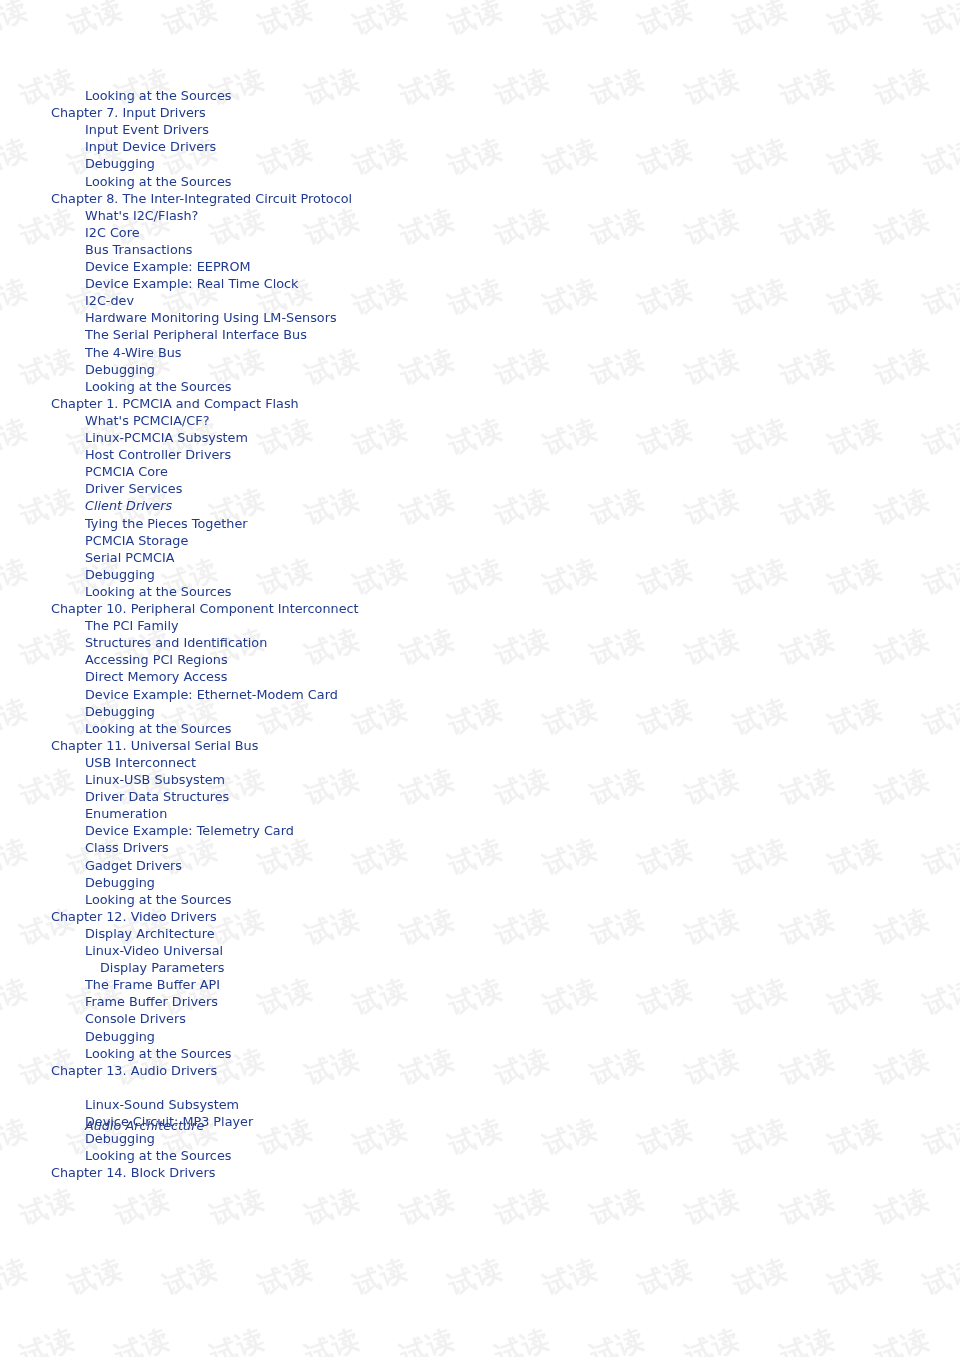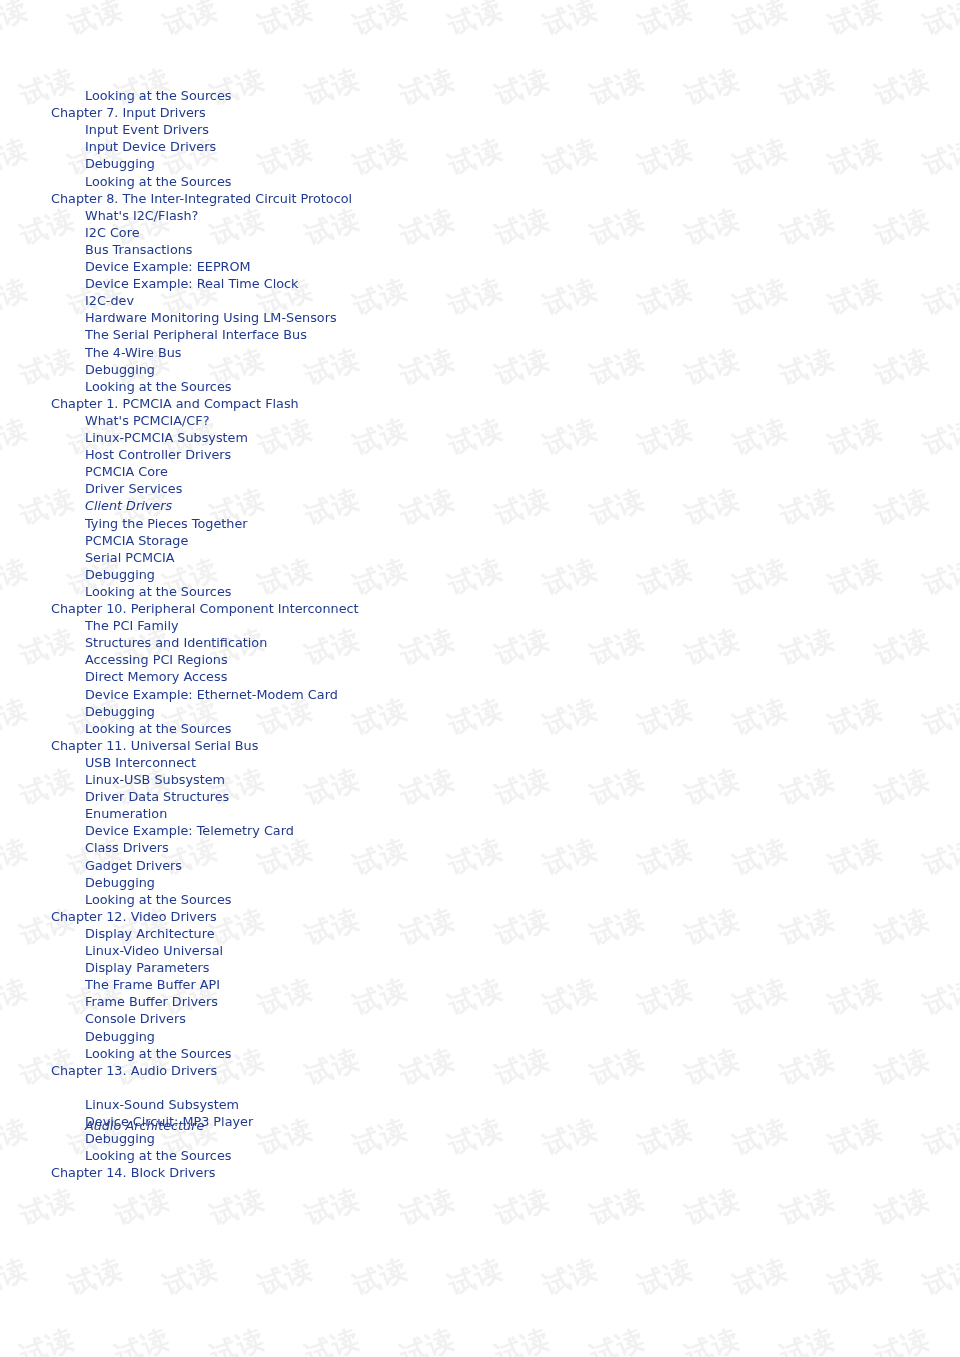--- a/index.html
+++ b/index.html
@@ -326,21 +326,21 @@
       <div class="toc-line level-section" style="top: 788.1px;">Driver Data Structures</div>
       <div class="toc-line level-section" style="top: 805.2px;">Enumeration</div>
       <div class="toc-line level-section" style="top: 822.3px;">Device Example: Telemetry Card</div>
       <div class="toc-line level-section" style="top: 839.4px;">Class Drivers</div>
       <div class="toc-line level-section" style="top: 856.5px;">Gadget Drivers</div>
       <div class="toc-line level-section" style="top: 873.6px;">Debugging</div>
       <div class="toc-line level-section" style="top: 890.7px;">Looking at the Sources</div>
       <div class="toc-line level-chapter" style="top: 907.8px; text-align: right;">Chapter 12. Video Drivers</div>
       <div class="toc-line level-section" style="top: 924.9px;">Display Architecture</div>
       <div class="toc-line level-section" style="top: 942px;">Linux-Video Universal</div>
-      <div class="toc-line level-section" style="top: 959.1px;">Display Parameters</div>
+      <div class="toc-line level-section" style="top: 959.1px; margin-left: 15px;">Display Parameters</div>
       <div class="toc-line level-section" style="top: 976.2px;">The Frame Buffer API</div>
       <div class="toc-line level-section" style="top: 993.3px;">Frame Buffer Drivers</div>
       <div class="toc-line level-section" style="top: 1010.4px;">Console Drivers</div>
       <div class="toc-line level-section" style="top: 1027.5px;">Debugging</div>
       <div class="toc-line level-section" style="top: 1044.6px;">Looking at the Sources</div>
       <div class="toc-line level-chapter" style="top: 1061.7px;">Chapter 13. Audio Drivers</div>
       <div class="toc-line level-section" style="top: 1117px; font-style: italic;">Audio Architecture</div>
       <div class="toc-line level-section" style="top: 1095.9px;">Linux-Sound Subsystem</div>
       <div class="toc-line level-section" style="top: 1113px;">Device Circuit: MP3 Player</div>
       <div class="toc-line level-section" style="top: 1130.1px;">Debugging</div>

